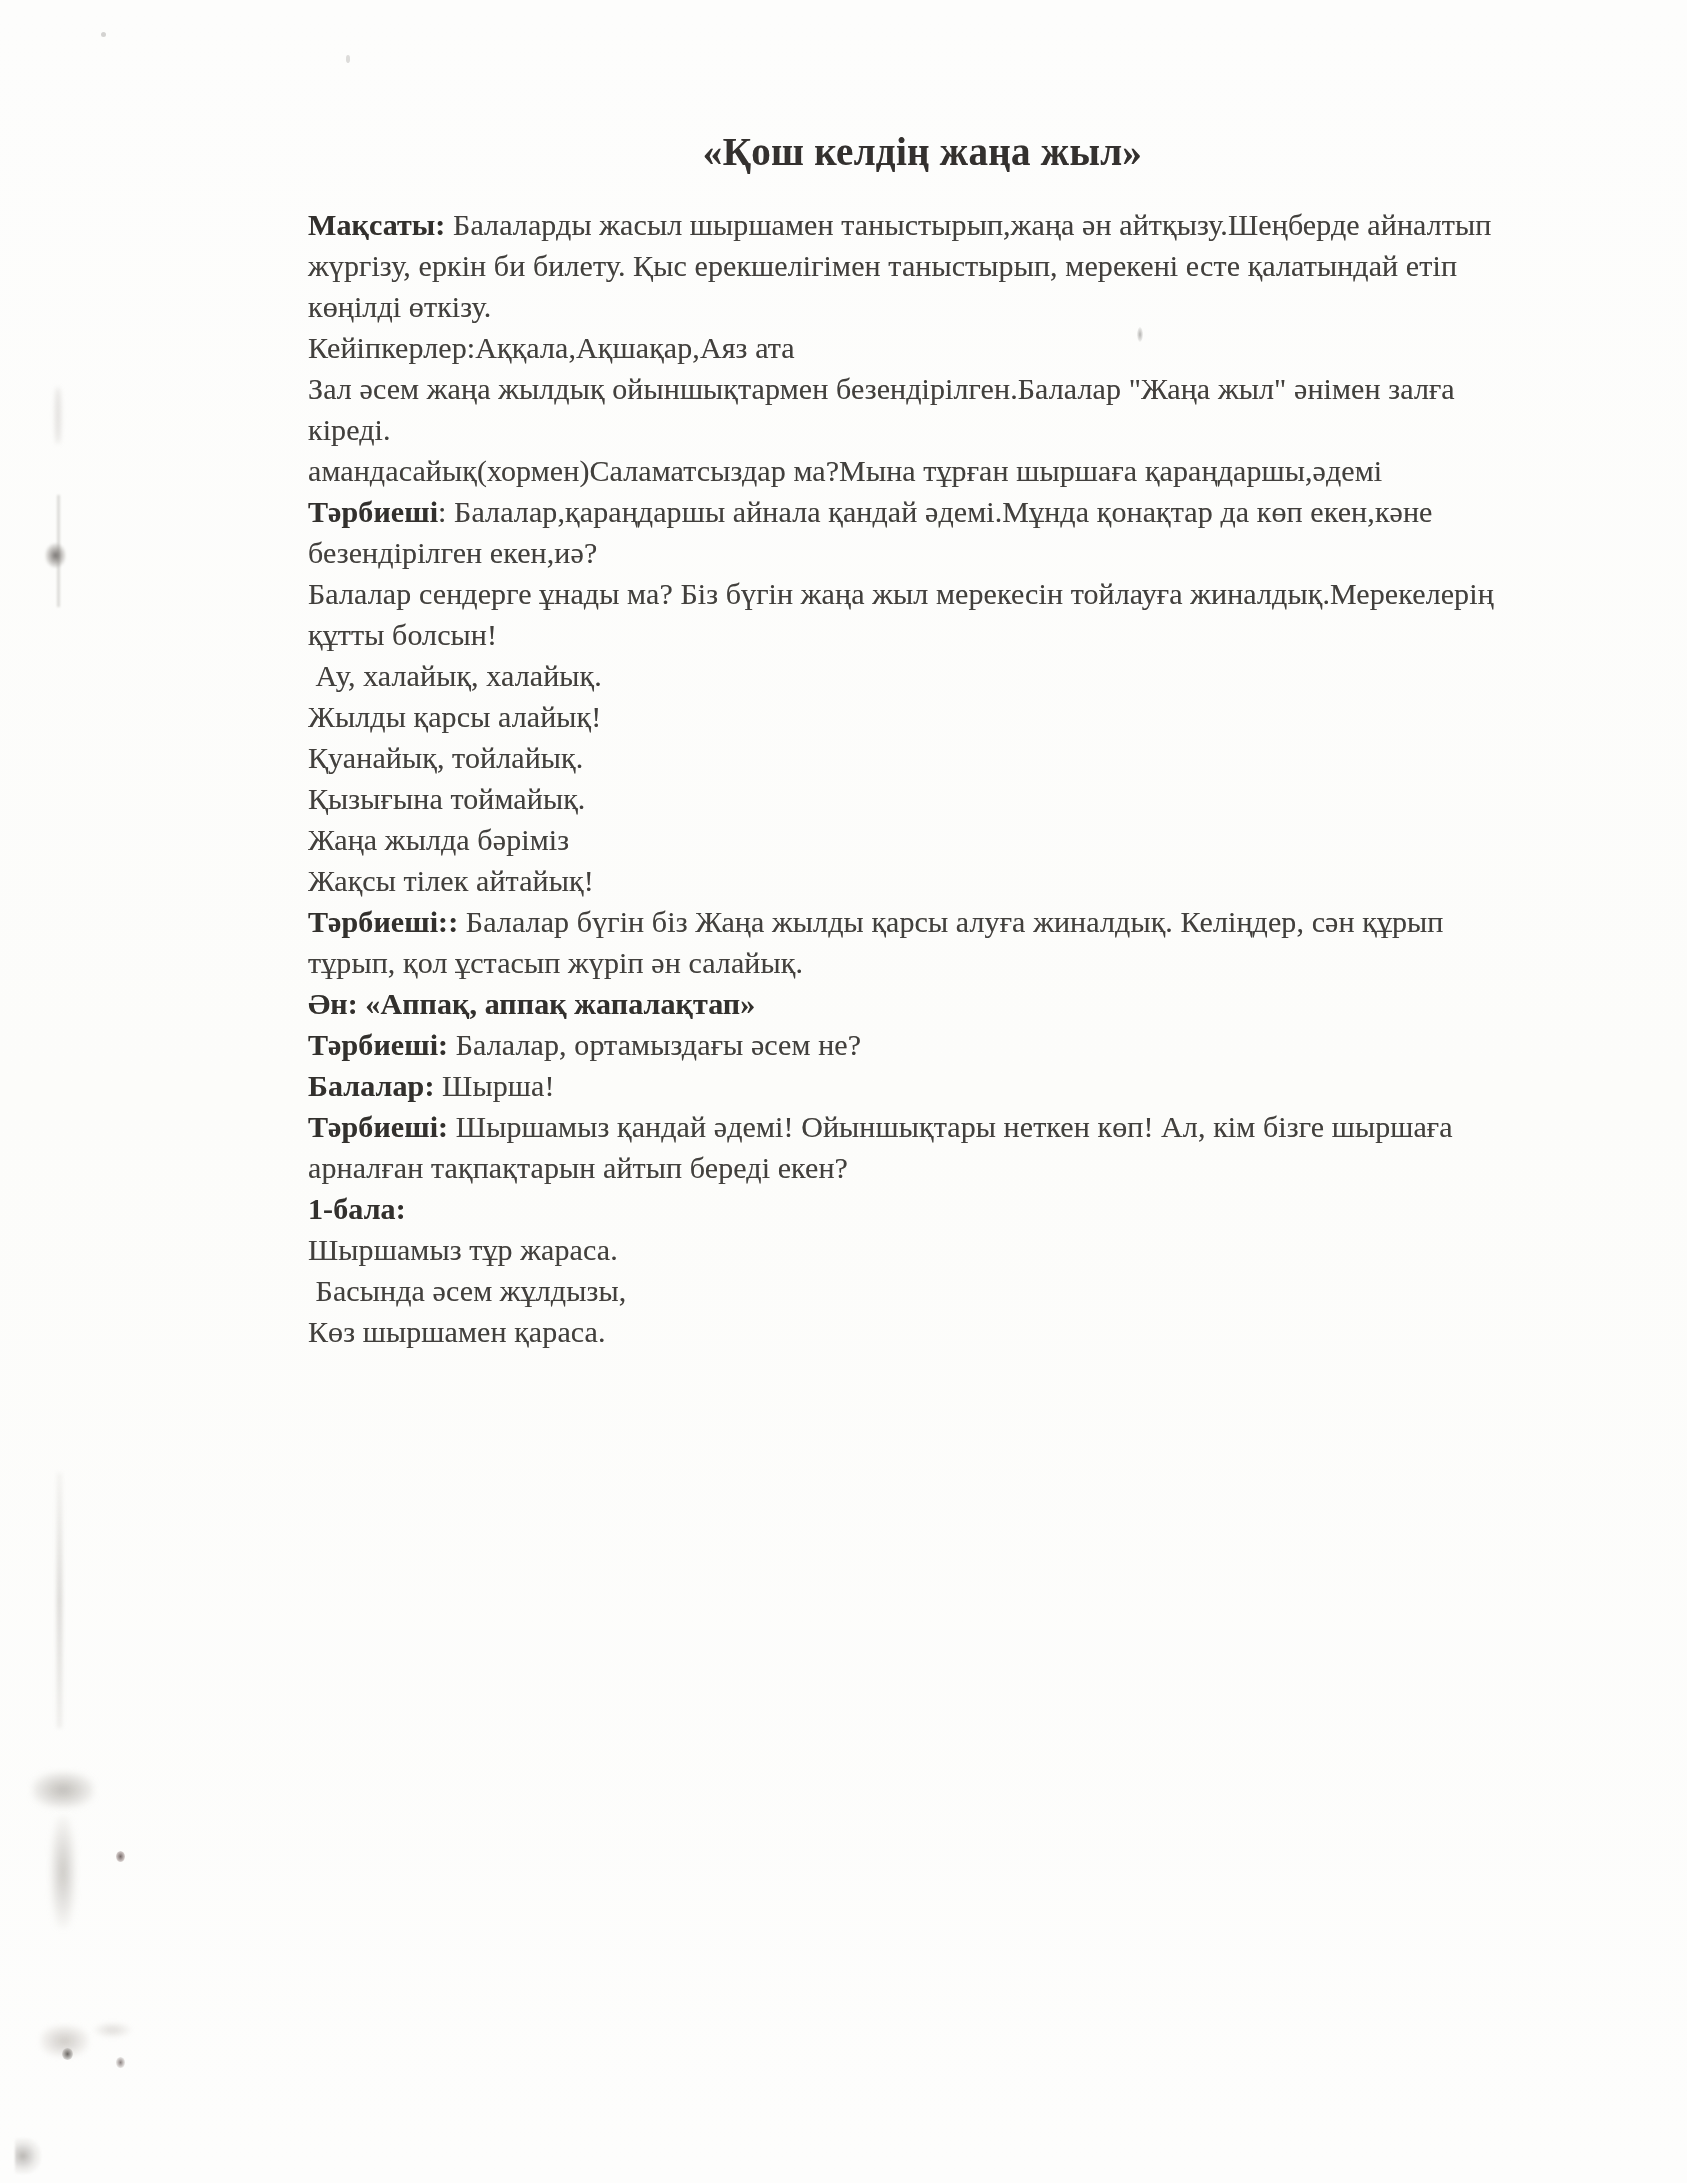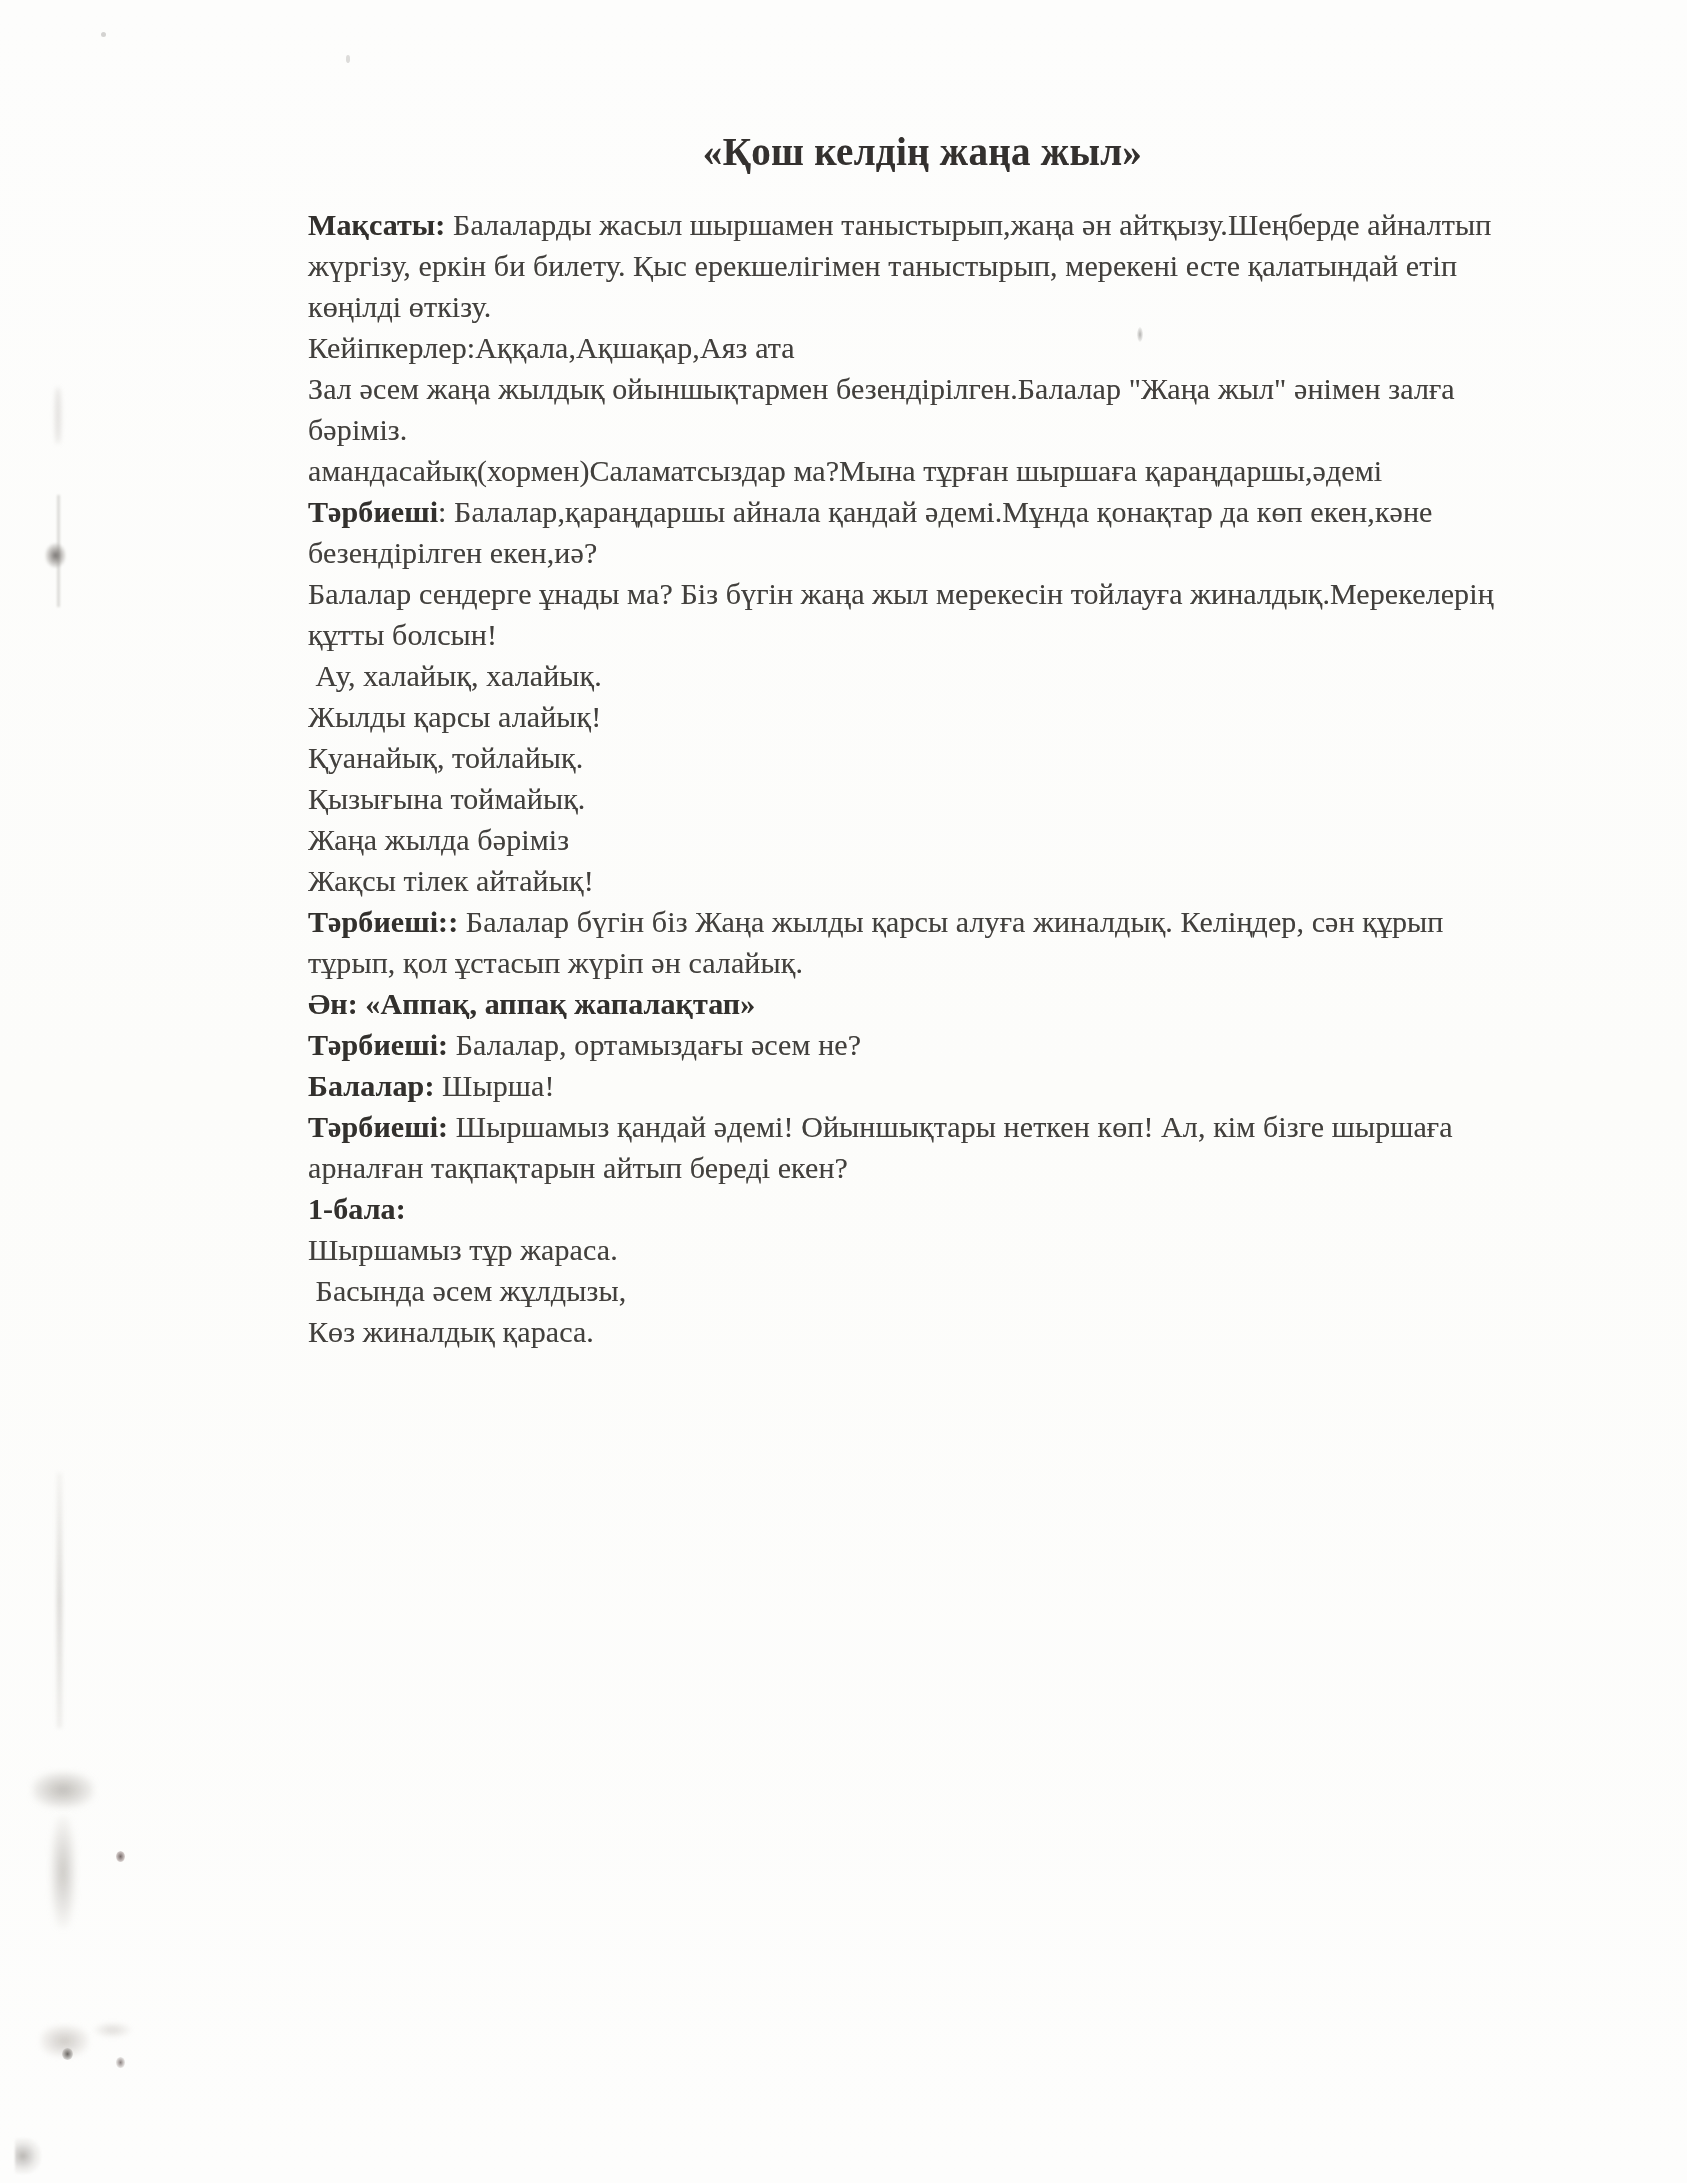--- a/index.html
+++ b/index.html
@@ -157,21 +157,21 @@
   <div class="artifact a-mark-bottom"></div>
 
   <div class="doc">
     <h1 class="doc-title">«Қош келдің жаңа жыл»</h1>
     <div id="doc-lines">
         <div class="line"><span class="bold">Мақсаты:</span><span class="reg"> Балаларды жасыл шыршамен таныстырып,жаңа ән айтқызу.Шеңберде айналтып</span></div>
         <div class="line"><span class="reg">жүргізу, еркін би билету. Қыс ерекшелігімен таныстырып, мерекені есте қалатындай етіп</span></div>
         <div class="line"><span class="reg">көңілді өткізу.</span></div>
         <div class="line"><span class="reg">Кейіпкерлер:Аққала,Ақшақар,Аяз ата</span></div>
         <div class="line"><span class="reg">Зал әсем жаңа жылдық ойыншықтармен безендірілген.Балалар "Жаңа жыл" әнімен залға</span></div>
-        <div class="line"><span class="reg">бәріміз.</span></div>
+        <div class="line"><span class="reg">кіреді.</span></div>
         <div class="line"><span class="reg">амандасайық(хормен)Саламатсыздар ма?Мына тұрған шыршаға қараңдаршы,әдемі</span></div>
         <div class="line"><span class="bold">Тәрбиеші</span><span class="reg">: Балалар,қараңдаршы айнала қандай әдемі.Мұнда қонақтар да көп екен,кәне</span></div>
         <div class="line"><span class="reg">безендірілген екен,иә?</span></div>
         <div class="line"><span class="reg">Балалар сендерге ұнады ма? Біз бүгін жаңа жыл мерекесін тойлауға жиналдық.Мерекелерің</span></div>
         <div class="line"><span class="reg">құтты болсын!</span></div>
         <div class="line"><span class="reg"> Ау, халайық, халайық.</span></div>
         <div class="line"><span class="reg">Жылды қарсы алайық!</span></div>
         <div class="line"><span class="reg">Қуанайық, тойлайық.</span></div>
         <div class="line"><span class="reg">Қызығына тоймайық.</span></div>
         <div class="line"><span class="reg">Жаңа жылда бәріміз</span></div>
@@ -179,18 +179,18 @@
         <div class="line"><span class="bold">Тәрбиеші::</span><span class="reg"> Балалар бүгін біз Жаңа жылды қарсы алуға жиналдық. Келіңдер, сән құрып</span></div>
         <div class="line"><span class="reg">тұрып, қол ұстасып жүріп ән салайық.</span></div>
         <div class="line"><span class="bold">Ән: «Аппақ, аппақ жапалақтап»</span></div>
         <div class="line"><span class="bold">Тәрбиеші:</span><span class="reg"> Балалар, ортамыздағы әсем не?</span></div>
         <div class="line"><span class="bold">Балалар:</span><span class="reg"> Шырша!</span></div>
         <div class="line"><span class="bold">Тәрбиеші:</span><span class="reg"> Шыршамыз қандай әдемі! Ойыншықтары неткен көп! Ал, кім бізге шыршаға</span></div>
         <div class="line"><span class="reg">арналған тақпақтарын айтып береді екен?</span></div>
         <div class="line"><span class="bold">1-бала:</span></div>
         <div class="line"><span class="reg">Шыршамыз тұр жараса.</span></div>
         <div class="line"><span class="reg"> Басында әсем жұлдызы,</span></div>
-        <div class="line"><span class="reg">Көз жиналдық қараса.</span></div>
+        <div class="line"><span class="reg">Көз шыршамен қараса.</span></div>
       </div>
   </div>
 
 </div>
 
 
 </body></html>

